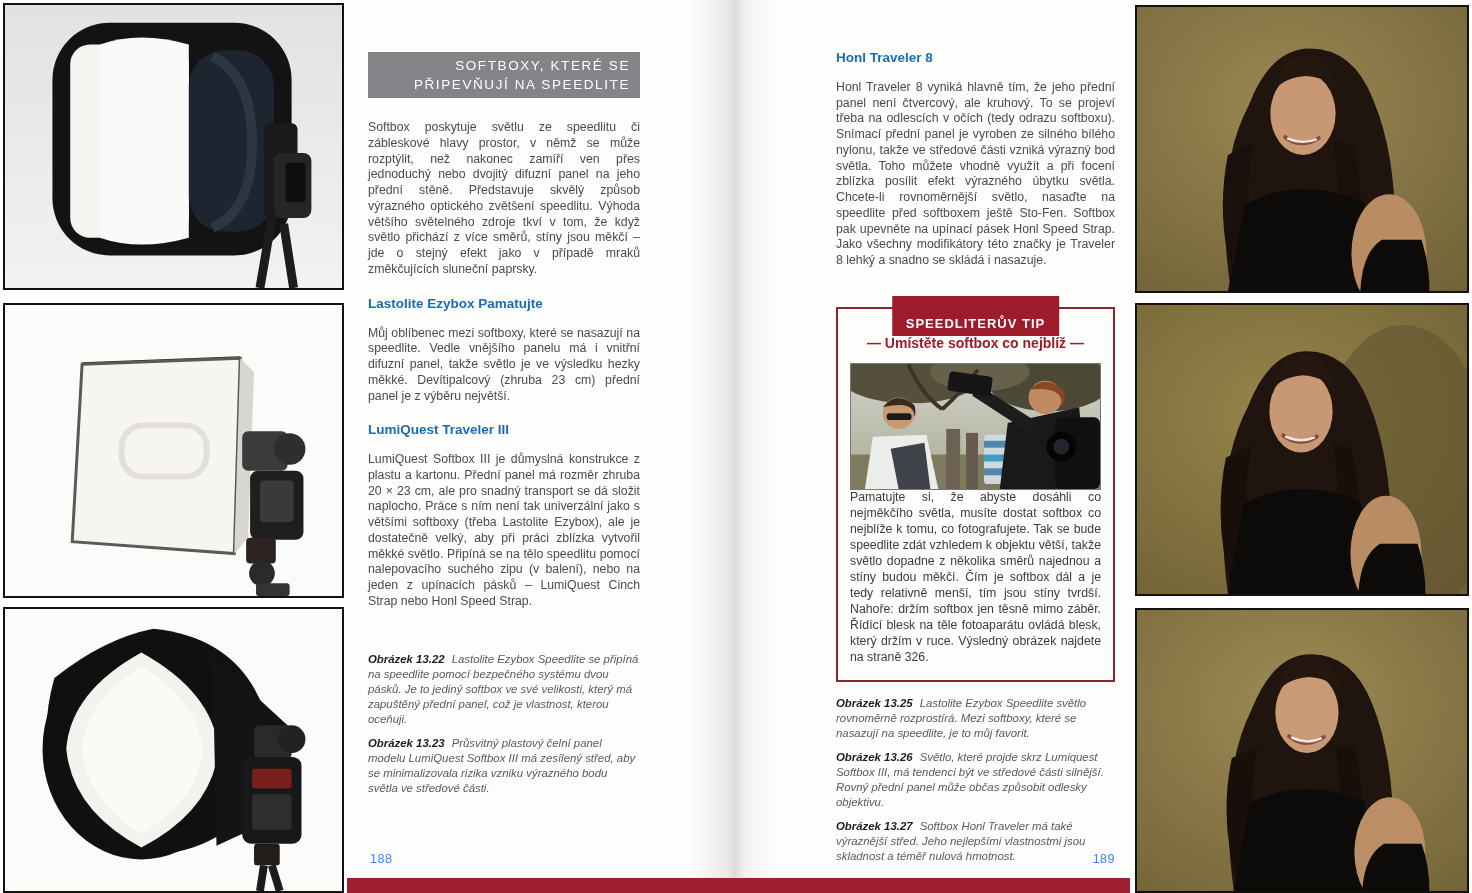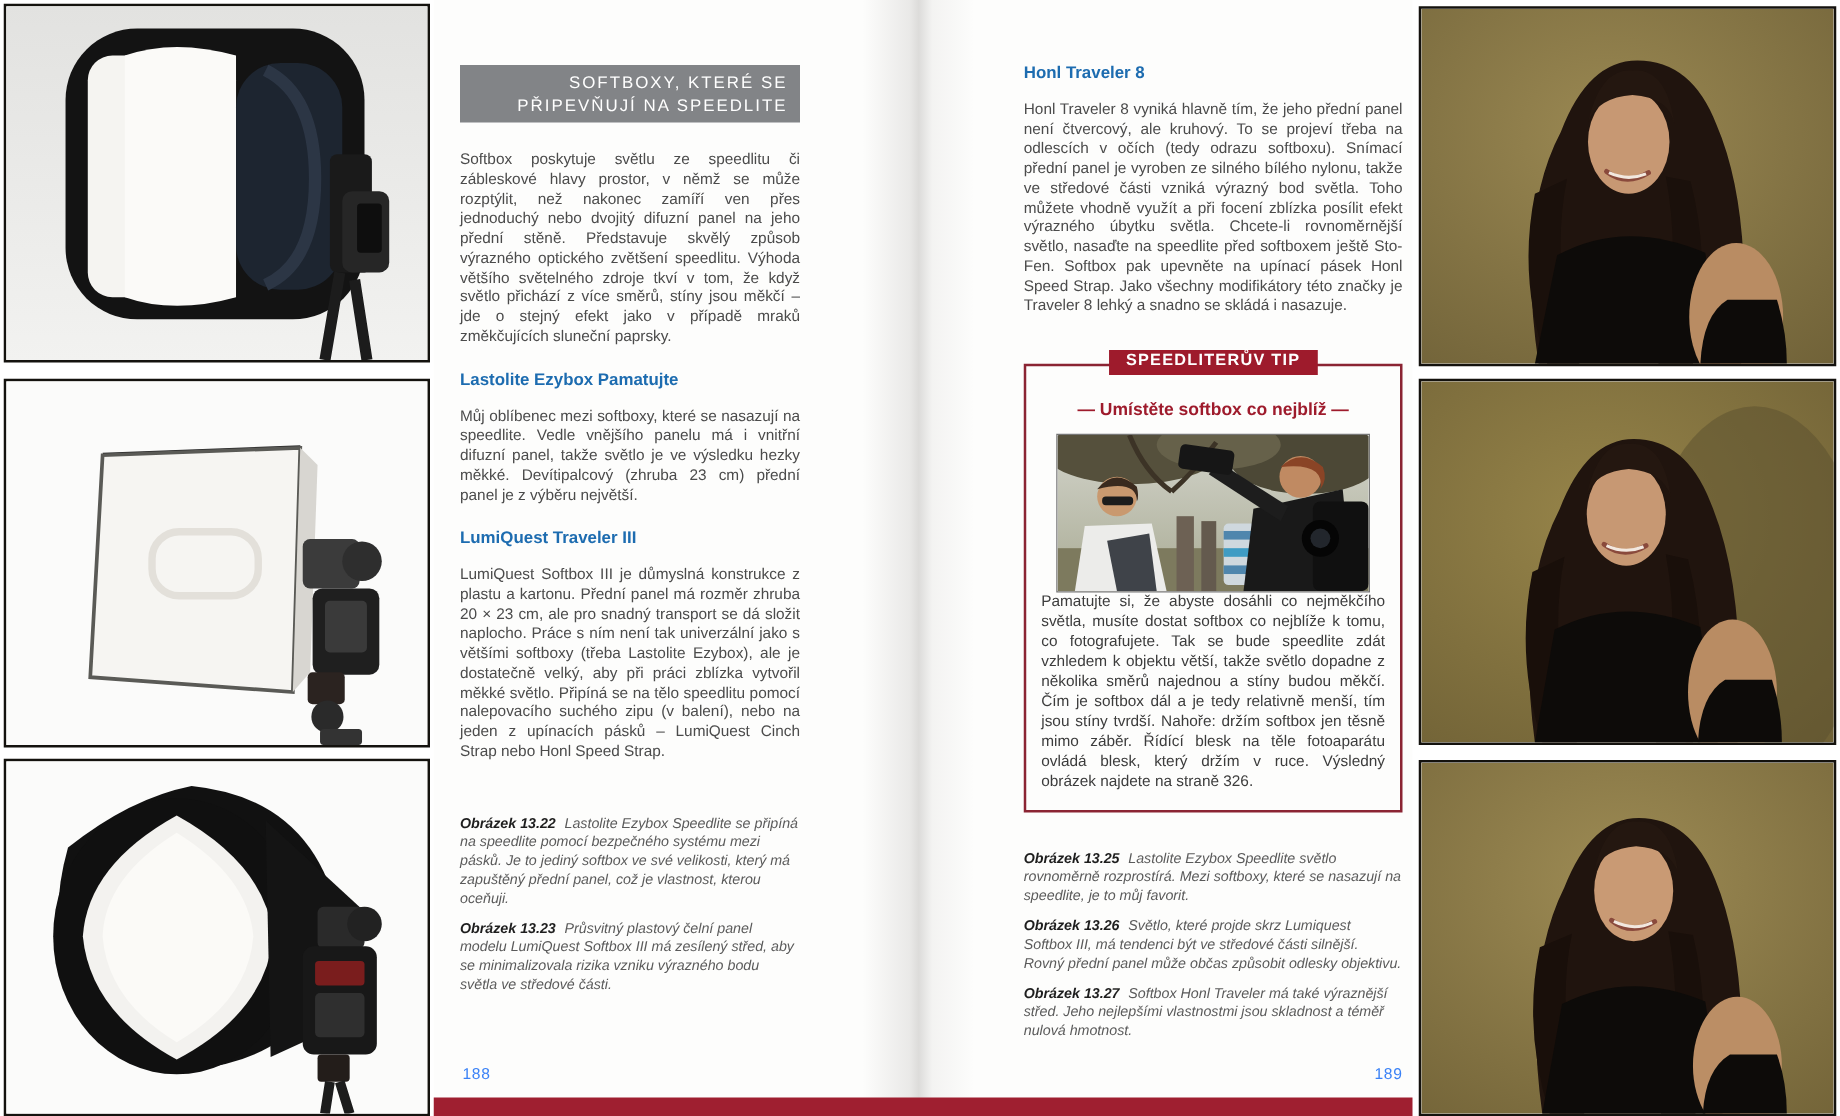--- a/index.html
+++ b/index.html
@@ -47,21 +47,21 @@
     background: linear-gradient(90deg, rgba(0,0,0,0) 0%, rgba(60,55,50,0.10) 42%, rgba(60,55,50,0.17) 50%, rgba(60,55,50,0.05) 62%, rgba(0,0,0,0) 100%);
     pointer-events: none;
   }
   .bottom-bar {
     position: absolute; left: 347px; top: 878px; width: 783px; height: 15px;
     background: #9f1f30;
   }
 
   .col { position: absolute; top: 0; height: 878px; }
   .col-left  { left: 21px;  width: 272px; }
-  .col-right { left: 84px; width: 303px; }
+  .col-right { left: 101px; width: 279px; }
 
   
   .section-header {
     margin-top: 52px;
     background: #828487;
     color: #ffffff;
     font-weight: normal;
     font-size: 13.5px;
     letter-spacing: 1.6px;
     line-height: 1.38;
@@ -76,21 +76,21 @@
     text-align: justify;
   }
   .intro-para { margin-top: 22px; }
   .blue-heading {
     margin-top: 18px;
     color: #1d6cb0;
     font-size: 13.5px;
     font-weight: bold;
   }
   .captions { margin-top: 42px; }
-  .captions-right { margin-top: 30px; }
+  .captions-right { margin-top: 14px; }
   .caption {
     margin-top: 9px;
     font-size: 11.4px;
     line-height: 1.32;
     font-style: italic;
     color: #5a5a5a;
     text-align: left;
   }
   .cap-label {
     font-weight: bold;
@@ -117,21 +117,21 @@
   }
   .tip-label {
     position: absolute;
     top: -13px; left: 50%;
     transform: translateX(-50%);
     background: #9e1b2c;
     color: #ffffff;
     font-weight: bold;
     font-size: 13px;
     letter-spacing: 1px;
-    padding: 0 14px 5px 14px;
+    padding: 20px 14px 5px 14px;
     white-space: nowrap;
   }
   .tip-subtitle {
     margin-top: 6px;
     text-align: center;
     color: #9e1b2c;
     font-weight: bold;
     font-size: 14px;
   }
   .tip-photo {
@@ -223,21 +223,21 @@
       <p class="body-para intro-para">Softbox poskytuje světlu ze speedlitu či zábleskové hlavy prostor, v němž se může rozptýlit, než nakonec zamíří ven přes jednoduchý nebo dvojitý difuzní panel na jeho přední stěně. Představuje skvělý způsob výrazného optického zvětšení speedlitu. Výhoda většího světelného zdroje tkví v tom, že když světlo přichází z více směrů, stíny jsou měkčí – jde o stejný efekt jako v případě mraků změkčujících sluneční paprsky.</p>
 
       <h3 class="blue-heading">Lastolite Ezybox Pamatujte</h3>
       <p class="body-para">Můj oblíbenec mezi softboxy, které se nasazují na speedlite. Vedle vnějšího panelu má i vnitřní difuzní panel, takže světlo je ve výsledku hezky měkké. Devítipalcový (zhruba 23 cm) přední panel je z výběru největší.</p>
 
       <h3 class="blue-heading">LumiQuest Traveler III</h3>
       <p class="body-para">LumiQuest Softbox III je důmyslná konstrukce z plastu a kartonu. Přední panel má rozměr zhruba 20 × 23 cm, ale pro snadný transport se dá složit naplocho. Práce s ním není tak univerzální jako s většími softboxy (třeba Lastolite Ezybox), ale je dostatečně velký, aby při práci zblízka vytvořil měkké světlo. Připíná se na tělo speedlitu pomocí nalepovacího suchého zipu (v balení), nebo na jeden z upínacích pásků – LumiQuest Cinch Strap nebo Honl Speed Strap.</p>
 
       <div class="captions">
         <p class="caption">
-          <span class="cap-label">Obrázek 13.22</span><span class="cap-text">Lastolite Ezybox Speedlite se připíná na speedlite pomocí bezpečného systému mezi pásků. Je to jediný softbox ve své velikosti, který má zapuštěný přední panel, což je vlastnost, kterou oceňuji.</span>
+          <span class="cap-label">Obrázek 13.22</span><span class="cap-text">Lastolite Ezybox Speedlite se připíná na speedlite pomocí bezpečného systému dvou pásků. Je to jediný softbox ve své velikosti, který má zapuštěný přední panel, což je vlastnost, kterou oceňuji.</span>
         </p>
         <p class="caption">
           <span class="cap-label">Obrázek 13.23</span><span class="cap-text">Průsvitný plastový čelní panel modelu LumiQuest Softbox III má zesílený střed, aby se minimalizovala rizika vzniku výrazného bodu světla ve středové části.</span>
         </p>
 
       </div>
 
       <div class="page-number pn-left">188</div>
     </div>
   </div>

